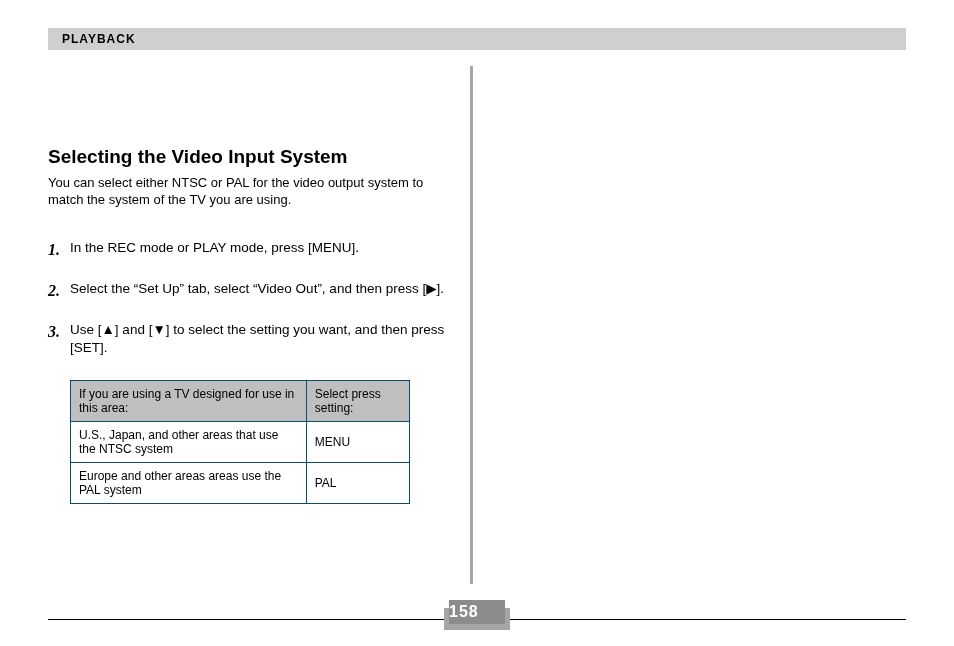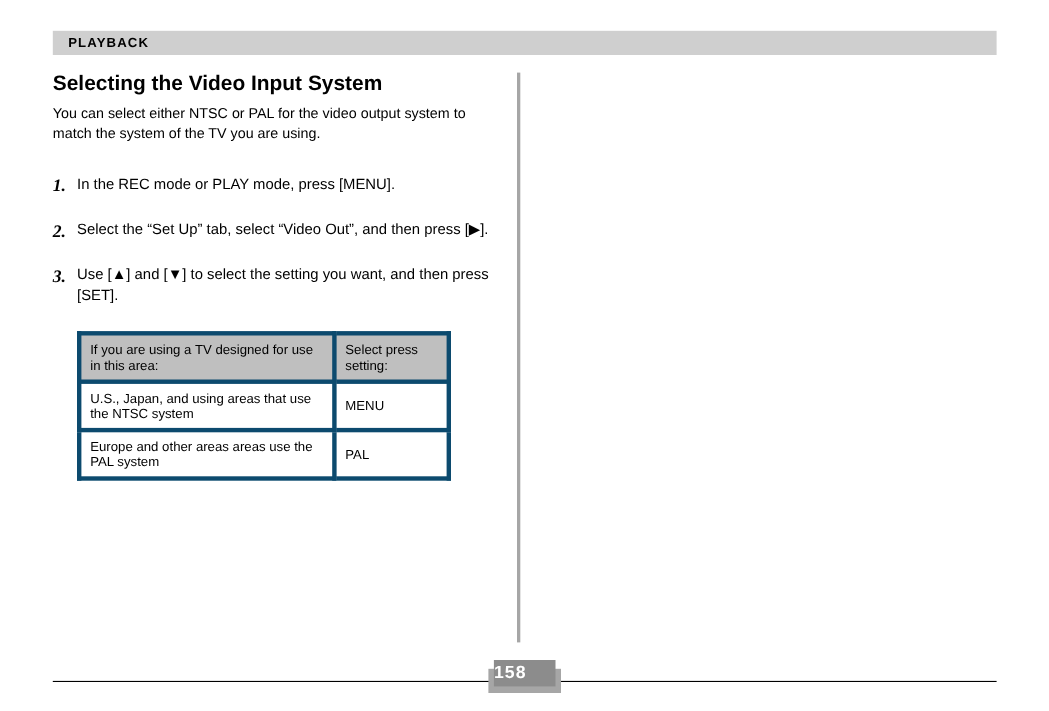--- a/index.html
+++ b/index.html
@@ -28,20 +28,21 @@
     align-items: center;
     font-weight: bold;
     font-size: 12px;
     letter-spacing: 1px;
     margin-bottom: 16px;
   }
   .columns {
     display: flex;
     gap: 18px;
     height: 518px;
+    align-items: center;
   }
   .col-left {
     width: 404px;
     box-sizing: border-box;
   }
   .divider {
     width: 3px;
     background: #a6a6a6;
     height: 100%;
   }
@@ -84,21 +85,21 @@
     font-family: Georgia, "Times New Roman", serif;
   }
   table.settings {
     border-collapse: collapse;
     width: 340px;
     margin-left: 22px;
     margin-top: 12px;
     font-size: 12px;
   }
   table.settings th, table.settings td {
-    border: 4px solid #0c4a6e;
+    border: 1px solid #0c4a6e;
     padding: 6px 8px;
     text-align: left;
     font-weight: normal;
     vertical-align: middle;
   }
   table.settings thead th {
     background: #bfbfbf;
   }
   .footer-line {
     position: absolute;
@@ -162,21 +163,21 @@
 
       <table class="settings">
         <thead>
           <tr>
             <th>If you are using a TV designed for use in this area:</th>
             <th>Select press setting:</th>
           </tr>
         </thead>
         <tbody>
           <tr>
-            <td>U.S., Japan, and using areas that use the NTSC system</td>
+            <td>U.S., Japan, and other areas that use the NTSC system</td>
             <td>MENU</td>
           </tr>
           <tr>
             <td>Europe and other areas areas use the PAL system</td>
             <td>PAL</td>
           </tr>
         </tbody>
       </table>
     </div>
 

